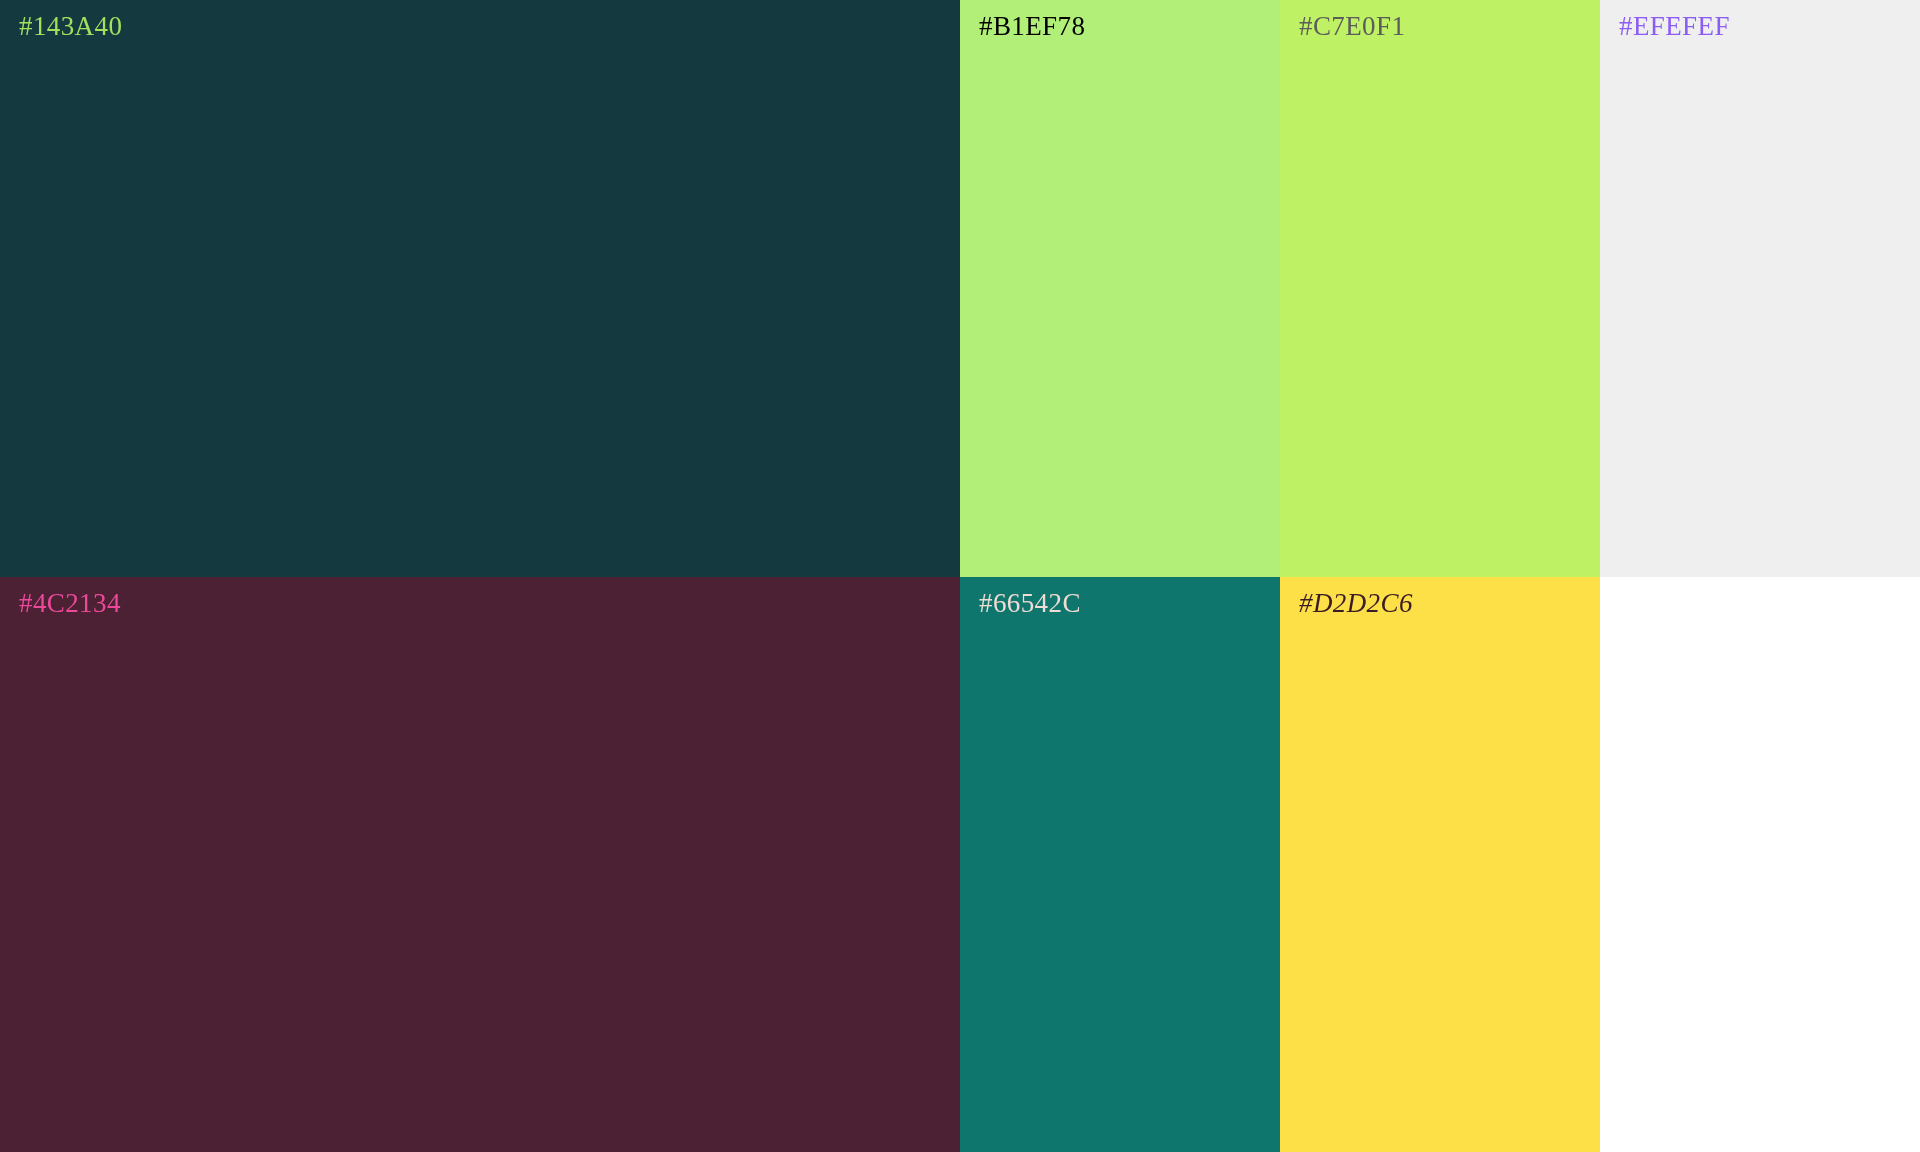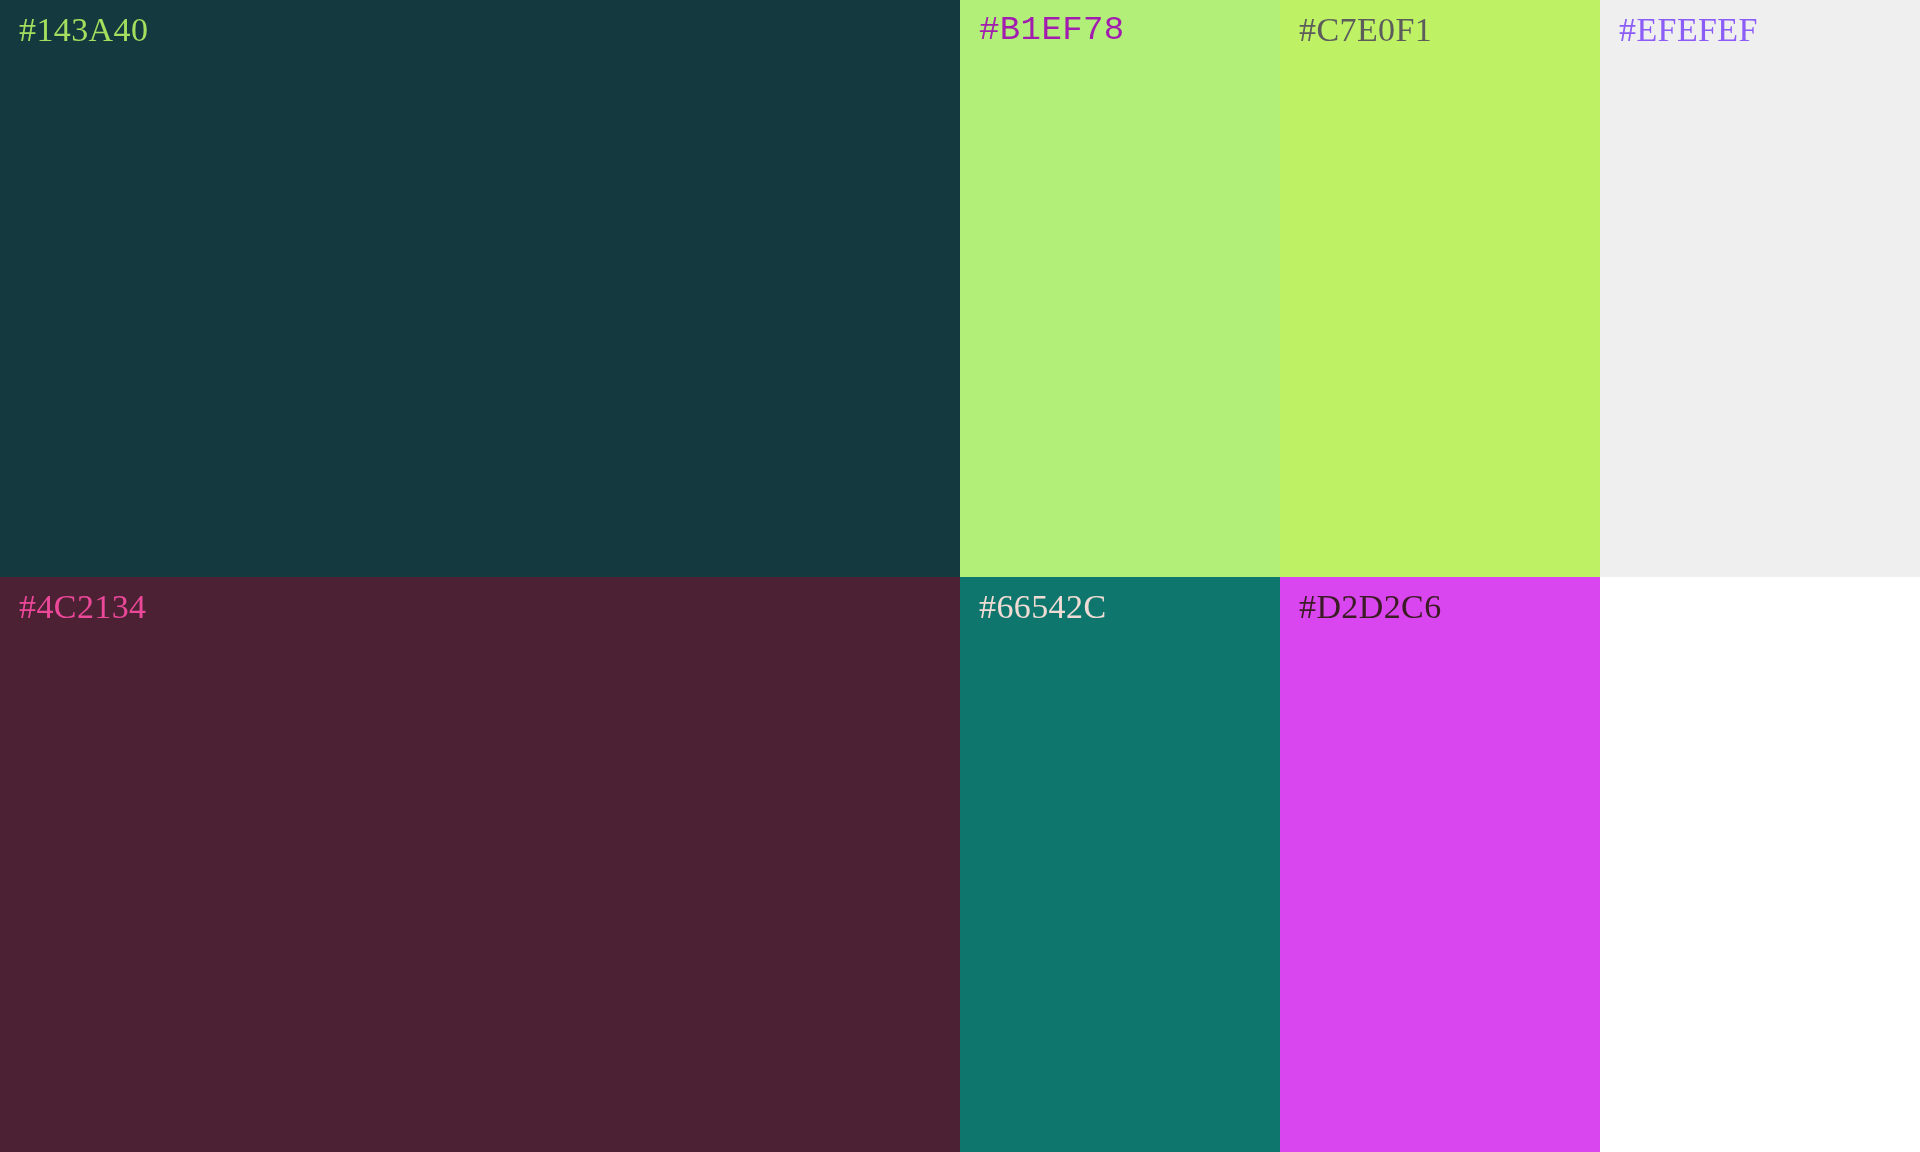--- a/index.html
+++ b/index.html
@@ -24,45 +24,45 @@
     position: relative;
     box-sizing: border-box;
     overflow: hidden;
   }
 
   .swatch-label {
     position: absolute;
     left: 19px;
     top: 13px;
     font-family: "Liberation Serif", "DejaVu Serif", serif;
-    font-size: 34px;
+    font-size: 27px;
     line-height: 1.0;
     letter-spacing: 0.4px;
     white-space: nowrap;
     -webkit-font-smoothing: antialiased;
   }
 </style>
 </head>
 <body>
 
 <div id="palette-grid">
     <div class="swatch" style="background-color: rgb(20, 58, 64);">
       <span class="swatch-label" style="color: rgb(166, 223, 94);">#143A40</span>
     </div>
     <div class="swatch" style="background-color: rgb(177, 239, 120);">
-      <span class="swatch-label" style="color: #a21caf; font-family: Liberation Mono, monospace;">#B1EF78</span>
+      <span class="swatch-label" style="color: #000000;">#B1EF78</span>
     </div>
     <div class="swatch" style="background-color: #bef264; text-align: right;">
       <span class="swatch-label" style="color: rgb(92, 92, 92);">#C7E0F1</span>
     </div>
     <div class="swatch" style="background-color: rgb(239, 239, 239);">
       <span class="swatch-label" style="color: #8b5cf6;">#EFEFEF</span>
     </div>
     <div class="swatch" style="background-color: rgb(76, 33, 52);">
       <span class="swatch-label" style="color: #ec4899;">#4C2134</span>
     </div>
     <div class="swatch" style="background-color: #0f766e;">
       <span class="swatch-label" style="color: rgb(240, 220, 212);">#66542C</span>
     </div>
-    <div class="swatch" style="background-color: #d946ef;">
+    <div class="swatch" style="background-color: #fde047; font-style: italic;">
       <span class="swatch-label" style="color: rgb(59, 28, 36);">#D2D2C6</span>
     </div>
   </div>
 
 </body></html>

